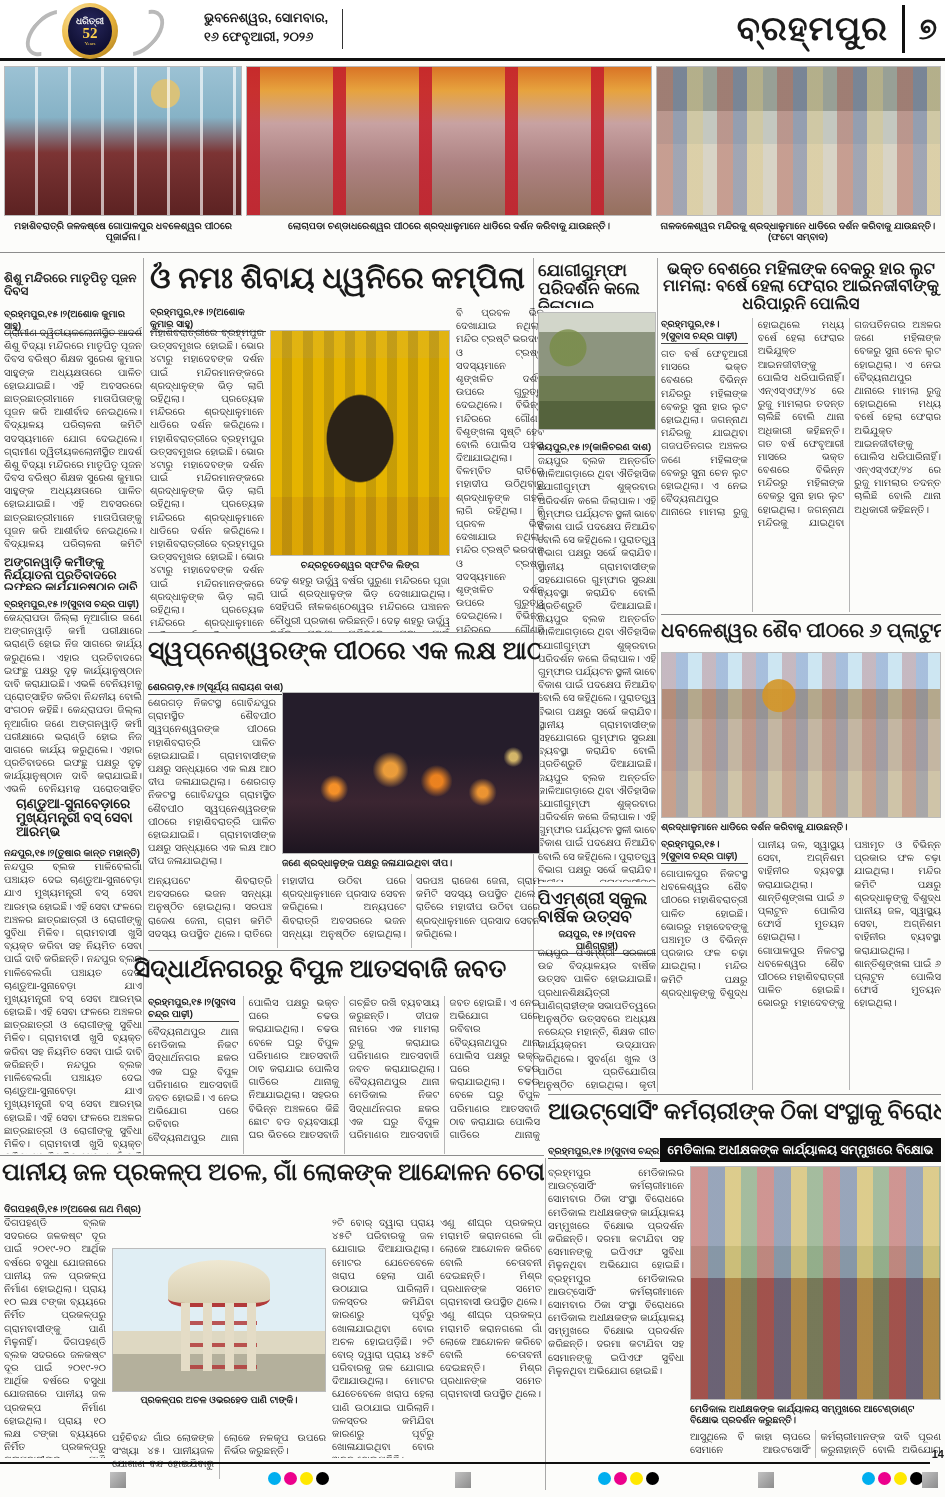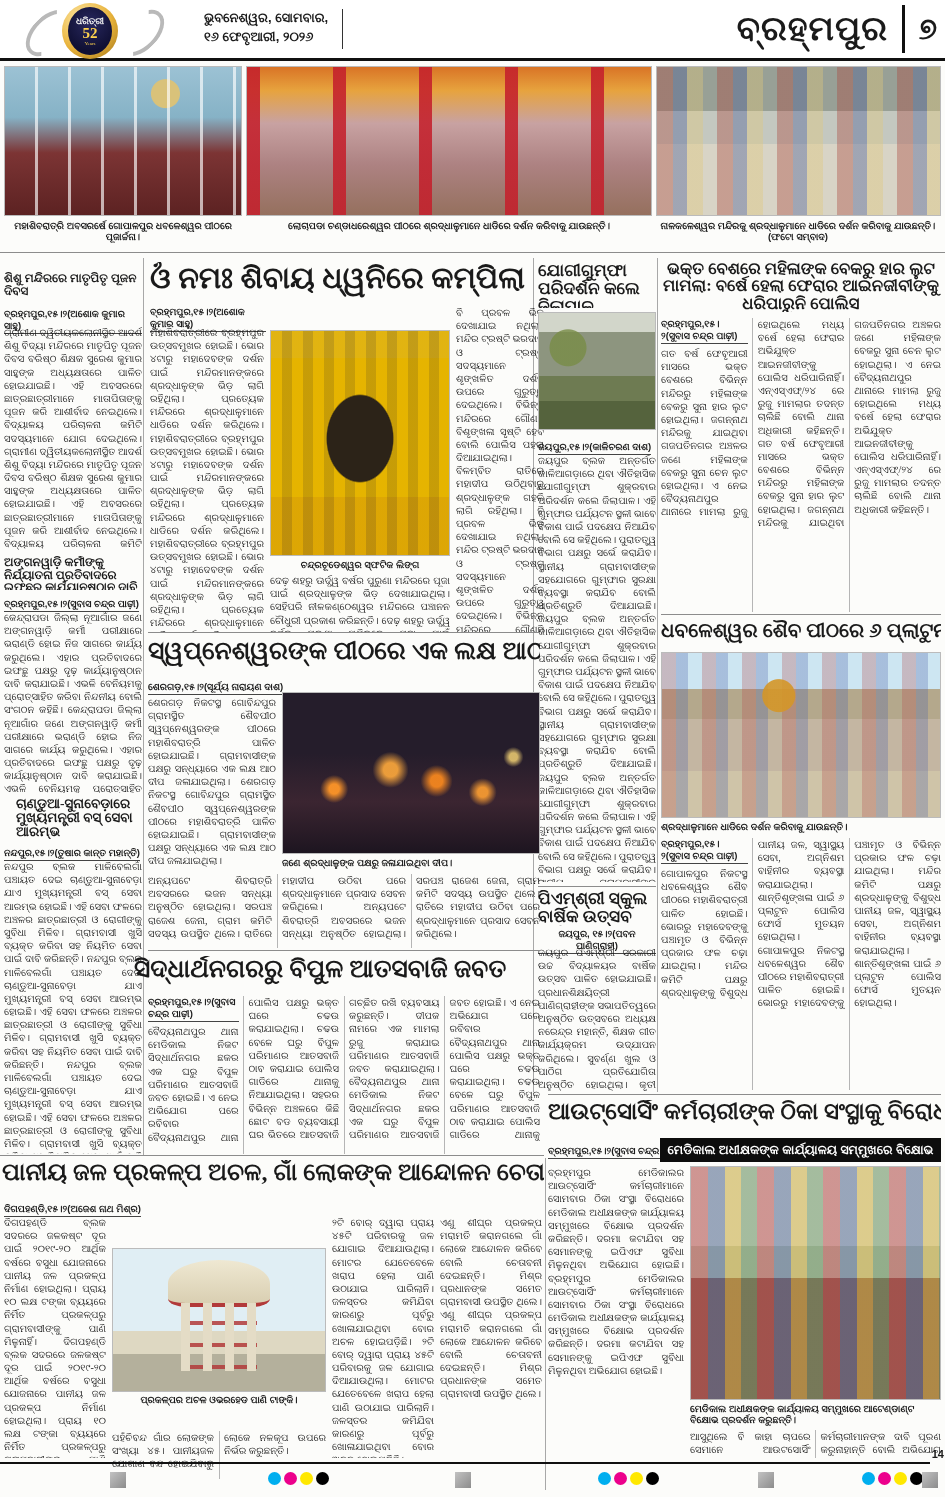--- a/index.html
+++ b/index.html
@@ -121,21 +121,21 @@
       <div class="edition-name">ବ୍ରହ୍ମପୁର</div>
       <div class="edition-bar"></div>
       <div class="edition-page">୭</div>
     </div>
   </div>
 
   <div class="photo ph-temple" style="left:4px;top:66px;width:238px;height:150px;"></div>
   <div class="photo ph-hall" style="left:246px;top:66px;width:406px;height:150px;"></div>
   <div class="photo ph-queue" style="left:656px;top:66px;width:285px;height:150px;"></div>
 
-  <div class="abs cap clip" style="left:2px;top:220px;width:242px;height:26px;">ମହାଶିବରାତ୍ରି ଅବସରର୍ଷେ ଗୋପାଳପୁର ଧବଳେଶ୍ୱର ପୀଠରେ ପୂଜାର୍ଚ୍ଚନା।</div>
+  <div class="abs cap clip" style="left:2px;top:220px;width:242px;height:26px;">ମହାଶିବରାତ୍ରି ଜଳକଷ୍ଷେ ଗୋପାଳପୁର ଧବଳେଶ୍ୱର ପୀଠରେ ପୂଜାର୍ଚ୍ଚନା।</div>
   <div class="abs cap clip" style="left:246px;top:220px;width:406px;height:26px;">ଲୋଚାପଡା ଚଣ୍ଡାଧରେଶ୍ୱର ପୀଠରେ ଶ୍ରଦ୍ଧାଳୁମାନେ ଧାଡିରେ ଦର୍ଶନ କରିବାକୁ ଯାଉଛନ୍ତି।</div>
   <div class="abs cap clip" style="left:652px;top:220px;width:292px;height:26px;">ନାଳକଳେଶ୍ୱର ମନ୍ଦିରକୁ ଶ୍ରଦ୍ଧାଳୁମାନେ ଧାଡିରେ ଦର୍ଶନ କରିବାକୁ ଯାଉଛନ୍ତି।   (ଫଟୋ ସମ୍ବାଦ)</div>
 
   <div class="hrule" style="left:0;top:252px;width:945px;"></div>
 
   <div class="vrule" style="left:143px;top:258px;height:898px;"></div>
   <div class="vrule" style="left:533px;top:258px;height:834px;"></div>
   <div class="vrule" style="left:657px;top:258px;height:834px;"></div>
   <div class="vrule" style="left:545px;top:1158px;height:332px;"></div>
 

